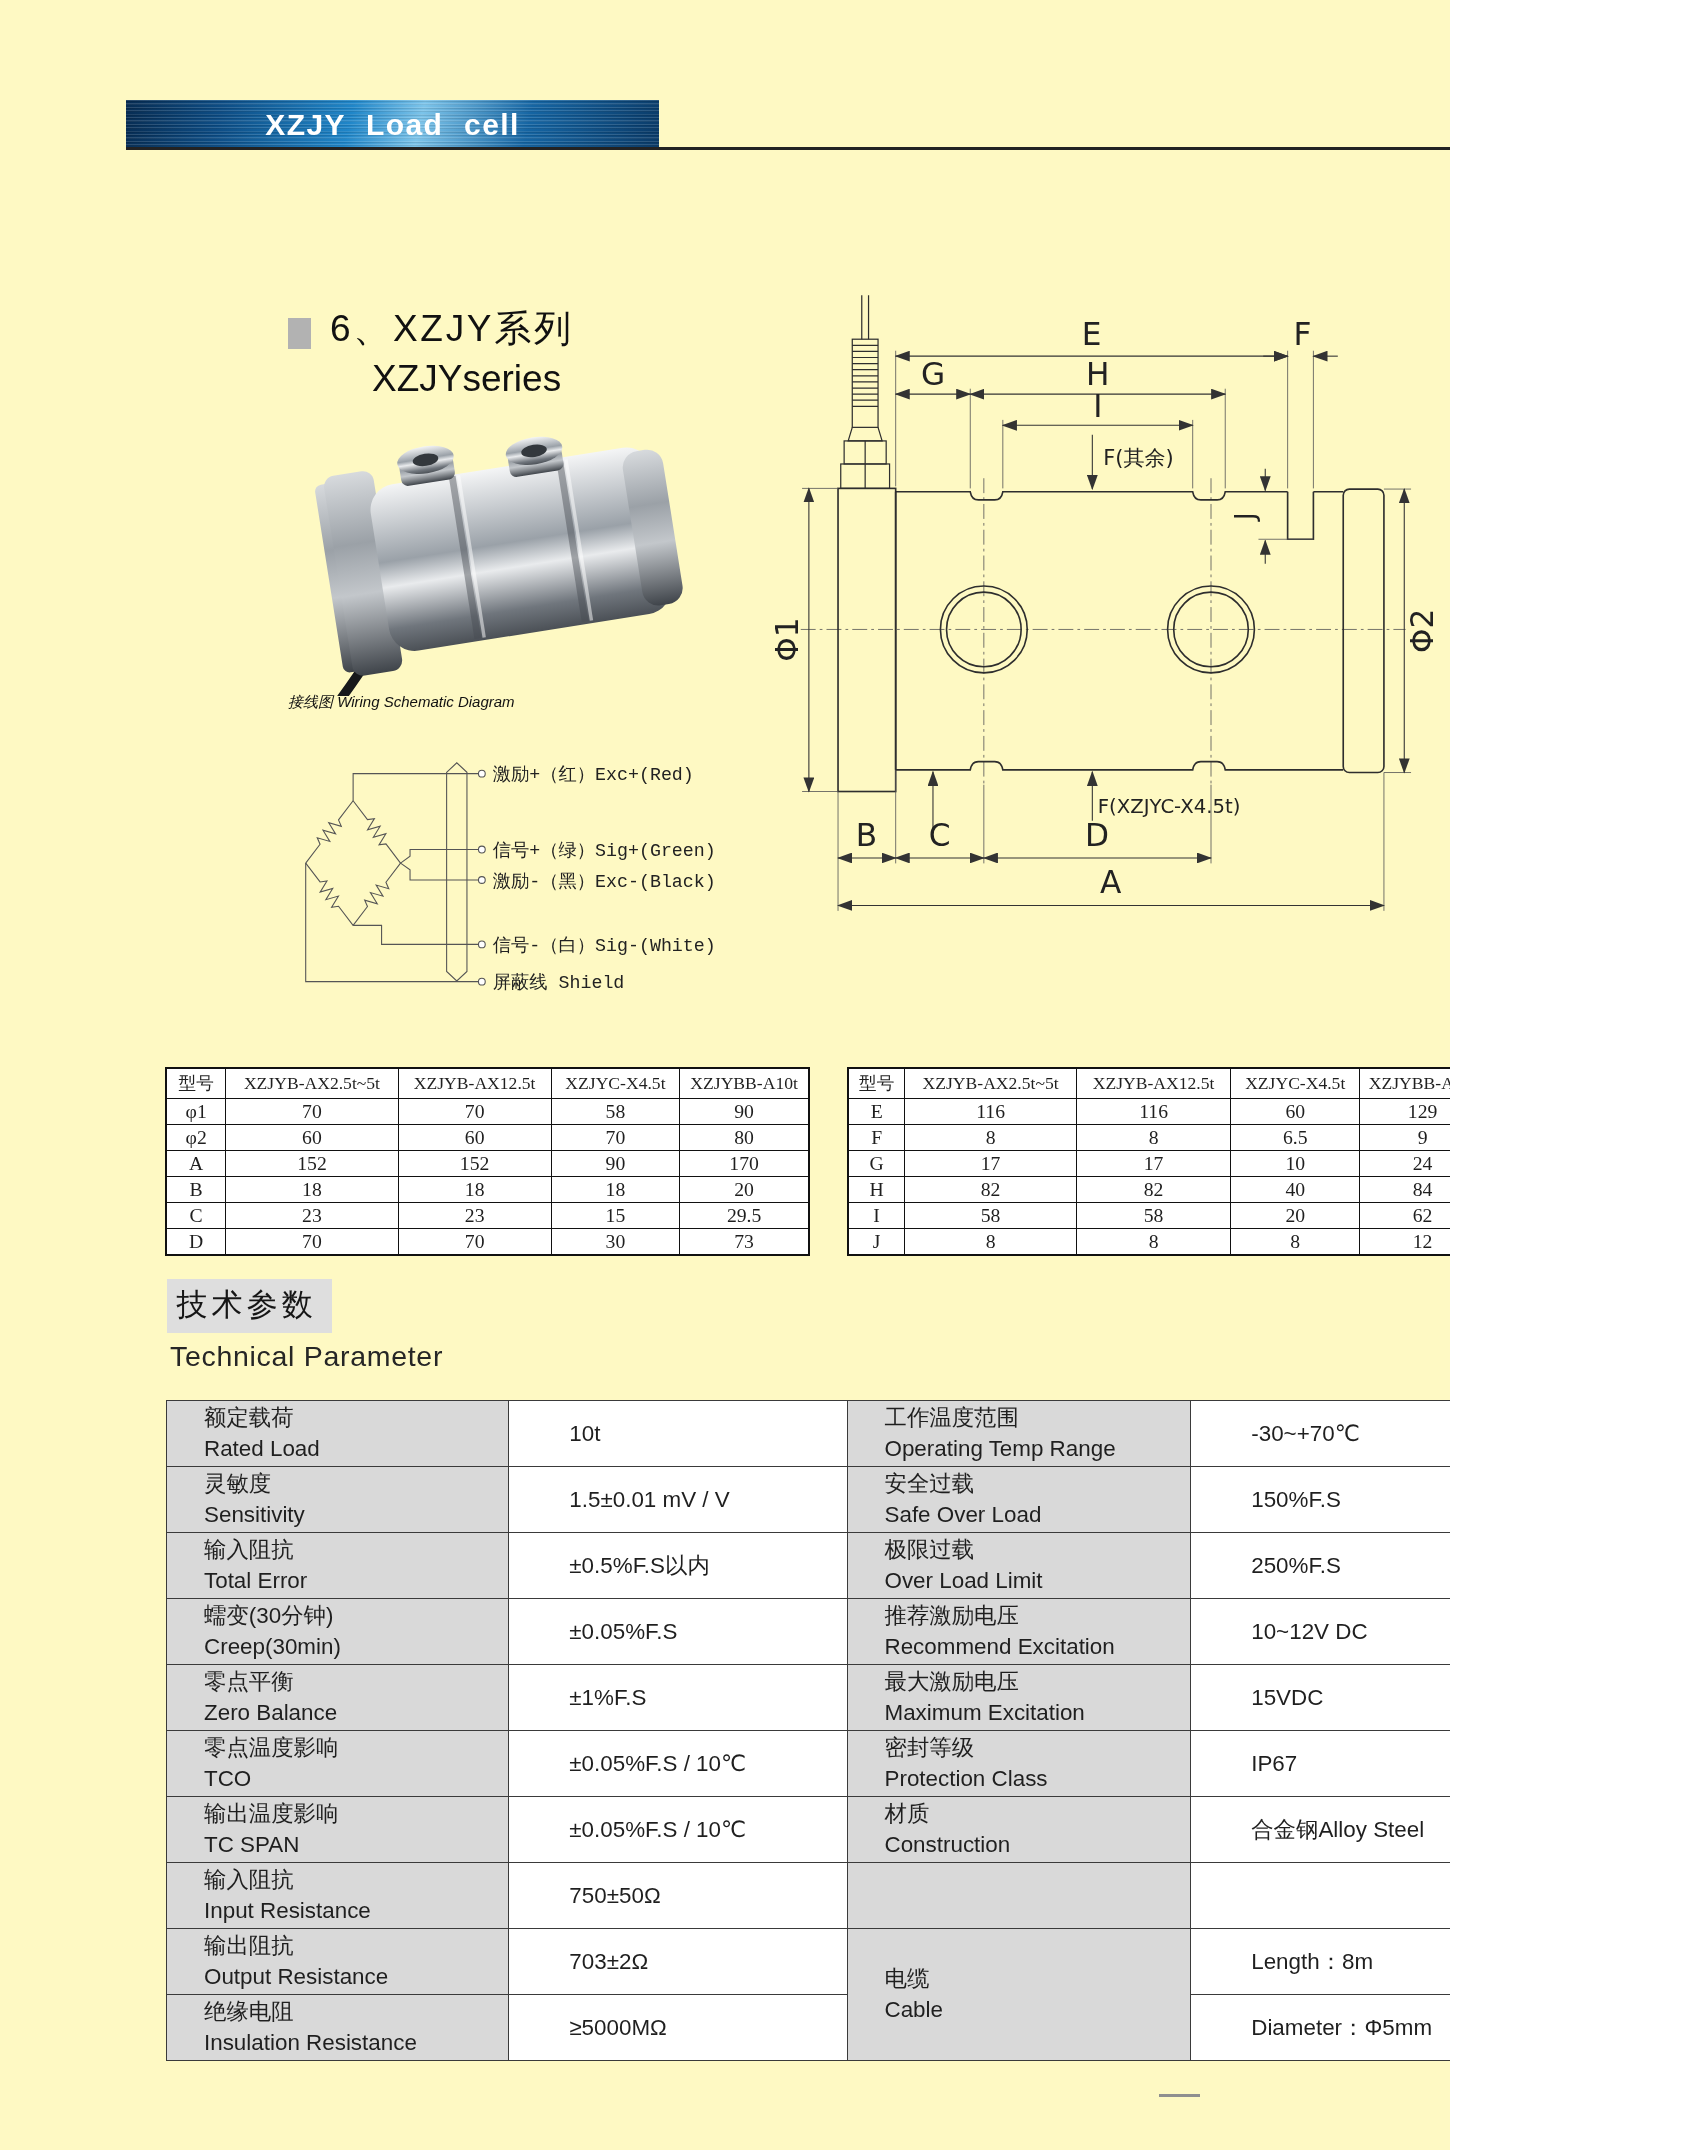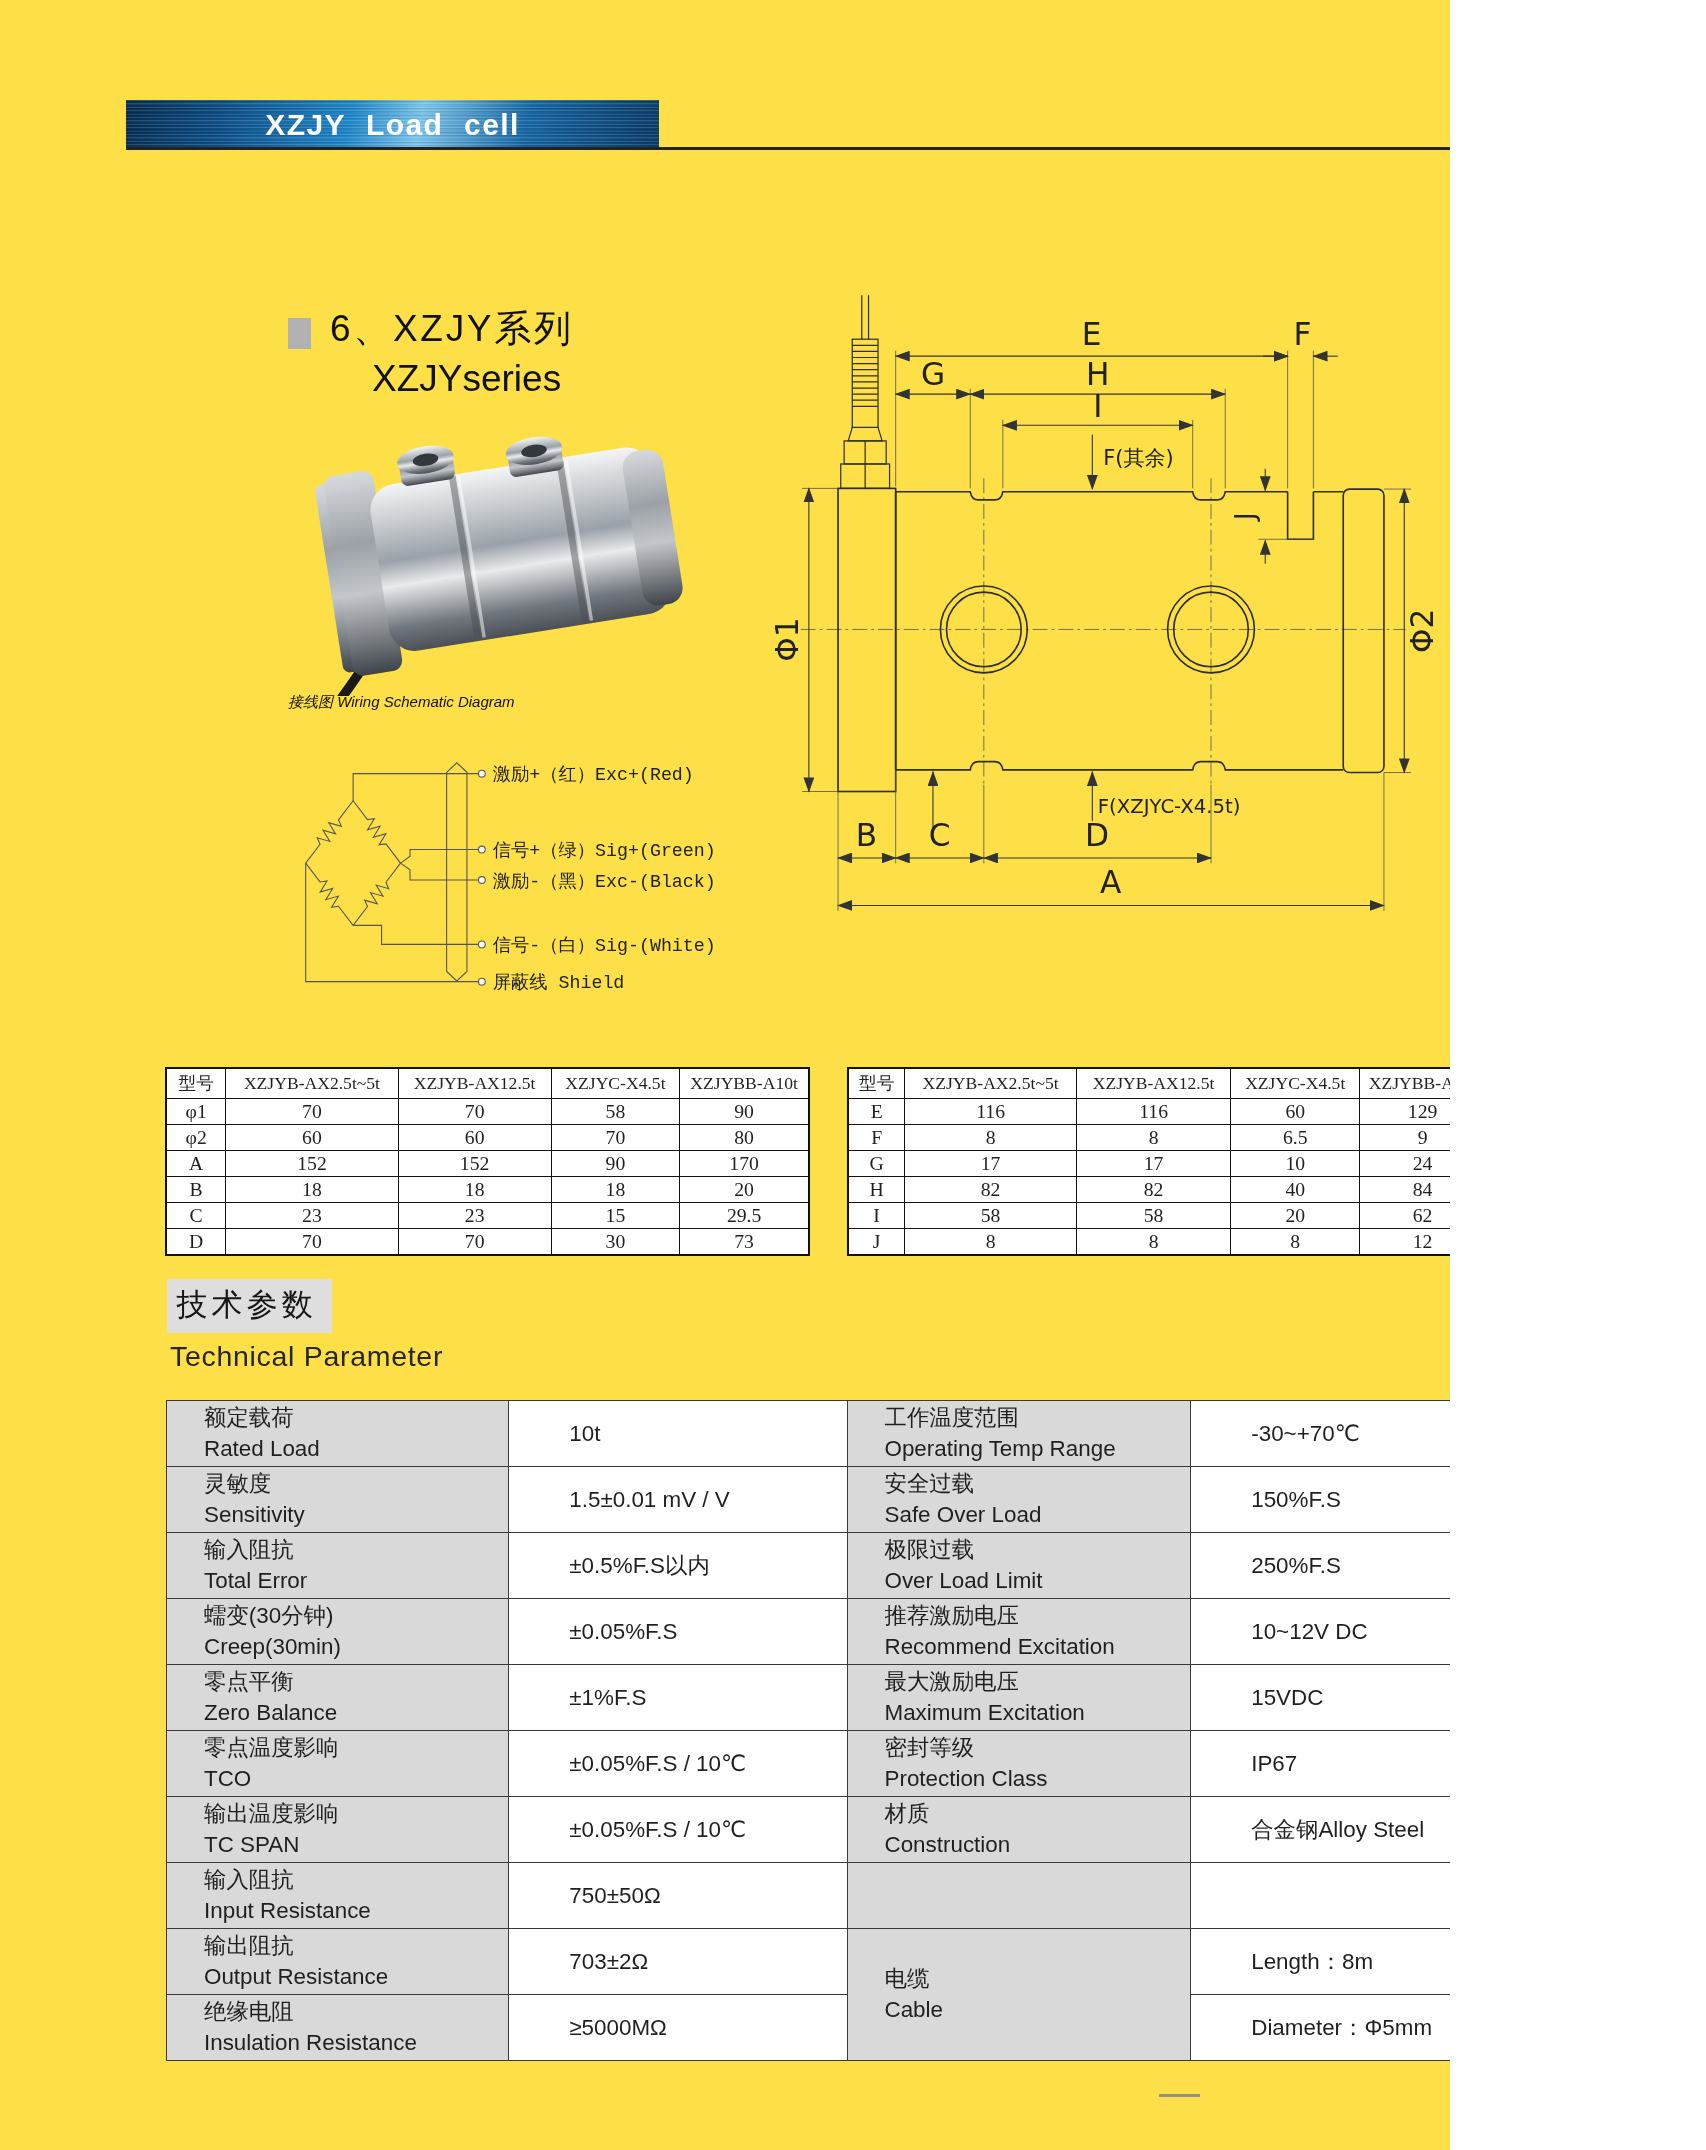--- a/index.html
+++ b/index.html
@@ -1,16 +1,16 @@
 <!DOCTYPE html>
 <html style="font-size:11px"><head>
 <meta charset="utf-8">
 <style>
   html,body{margin:0;padding:0;background:#fff;}
-  .page{position:relative;width:1450px;height:2151px;background:#fde047;overflow:hidden;
+  .page{position:relative;width:1450px;height:2151px;background:#fef9c3;overflow:hidden;
         font-family:"Liberation Sans","DejaVu Sans",sans-serif;color:#1f1f1f;}
   
   .banner{position:absolute;left:126px;top:100px;width:533px;height:49px;
     background:linear-gradient(103deg,#072c52 0%,#0d4d85 18%,#1f86c9 42%,#7cc4ea 55%,#1565a3 75%,#0a3a67 100%);
     display:flex;align-items:center;justify-content:center;}
   .banner:after{content:"";position:absolute;inset:0;
     background:repeating-linear-gradient(180deg,rgba(255,255,255,.14) 0 0.7px,rgba(0,0,0,.10) 1.4px 2px,transparent 2px 3.4px);}
   .banner-title{position:relative;z-index:2;color:#fff;font-size:30px;font-weight:700;letter-spacing:1.4px;word-spacing:11px;}
   .brand{position:absolute;left:1471px;top:102px;width:90px;text-align:right;
     font-size:40px;font-weight:700;color:#1778c2;letter-spacing:0.7px;}

